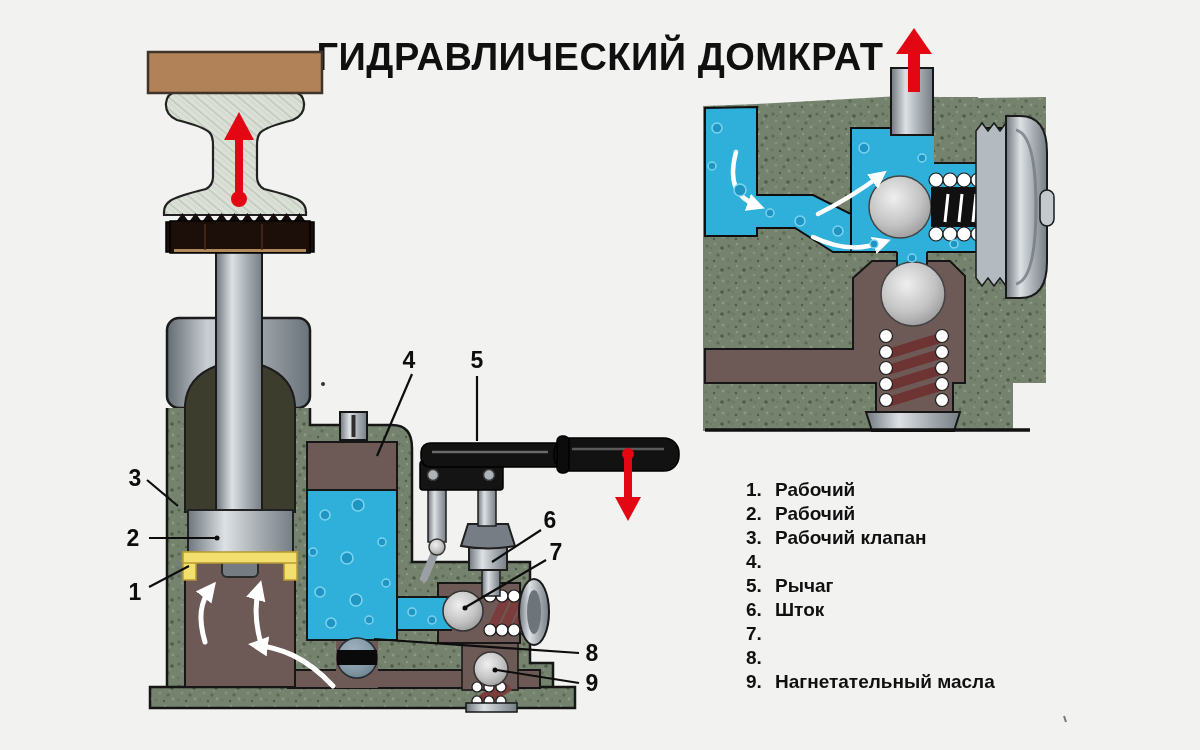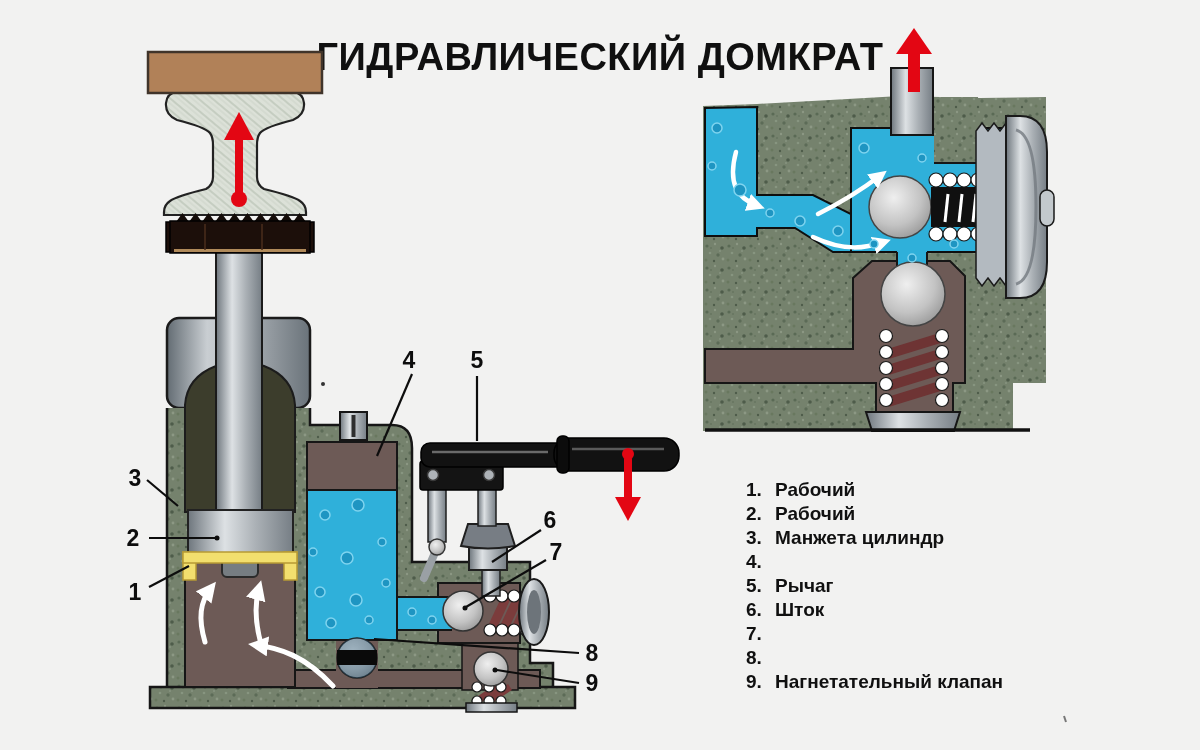--- a/index.html
+++ b/index.html
@@ -352,37 +352,37 @@
     <div class="lrow">
         <span class="lnum">1.</span>
         <span>Рабочий</span>
       </div>
     <div class="lrow">
         <span class="lnum">2.</span>
         <span>Рабочий</span>
       </div>
     <div class="lrow">
         <span class="lnum">3.</span>
-        <span>Манжета цилиндр</span>
+        <span>Рабочий клапан</span>
       </div>
     <div class="lrow">
         <span class="lnum">4.</span>
       </div>
     <div class="lrow">
         <span class="lnum">5.</span>
         <span>Рычаг</span>
       </div>
     <div class="lrow">
         <span class="lnum">6.</span>
         <span>Шток</span>
       </div>
     <div class="lrow">
         <span class="lnum">7.</span>
       </div>
     <div class="lrow">
         <span class="lnum">8.</span>
       </div>
     <div class="lrow">
         <span class="lnum">9.</span>
-        <span>Нагнетательный клапан</span>
+        <span>Нагнетательный масла</span>
       </div>
   </div>
 </div>
 
 </body></html>

